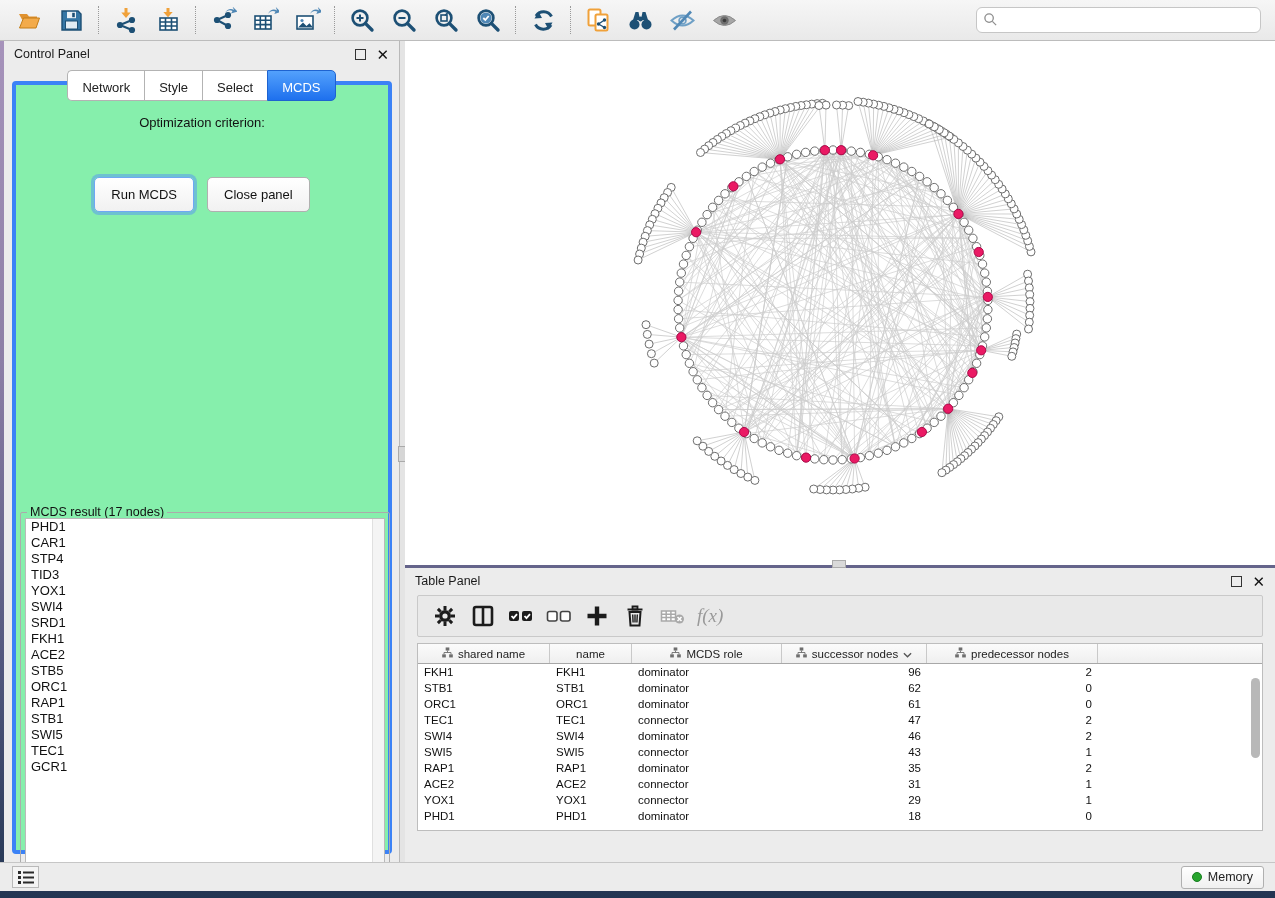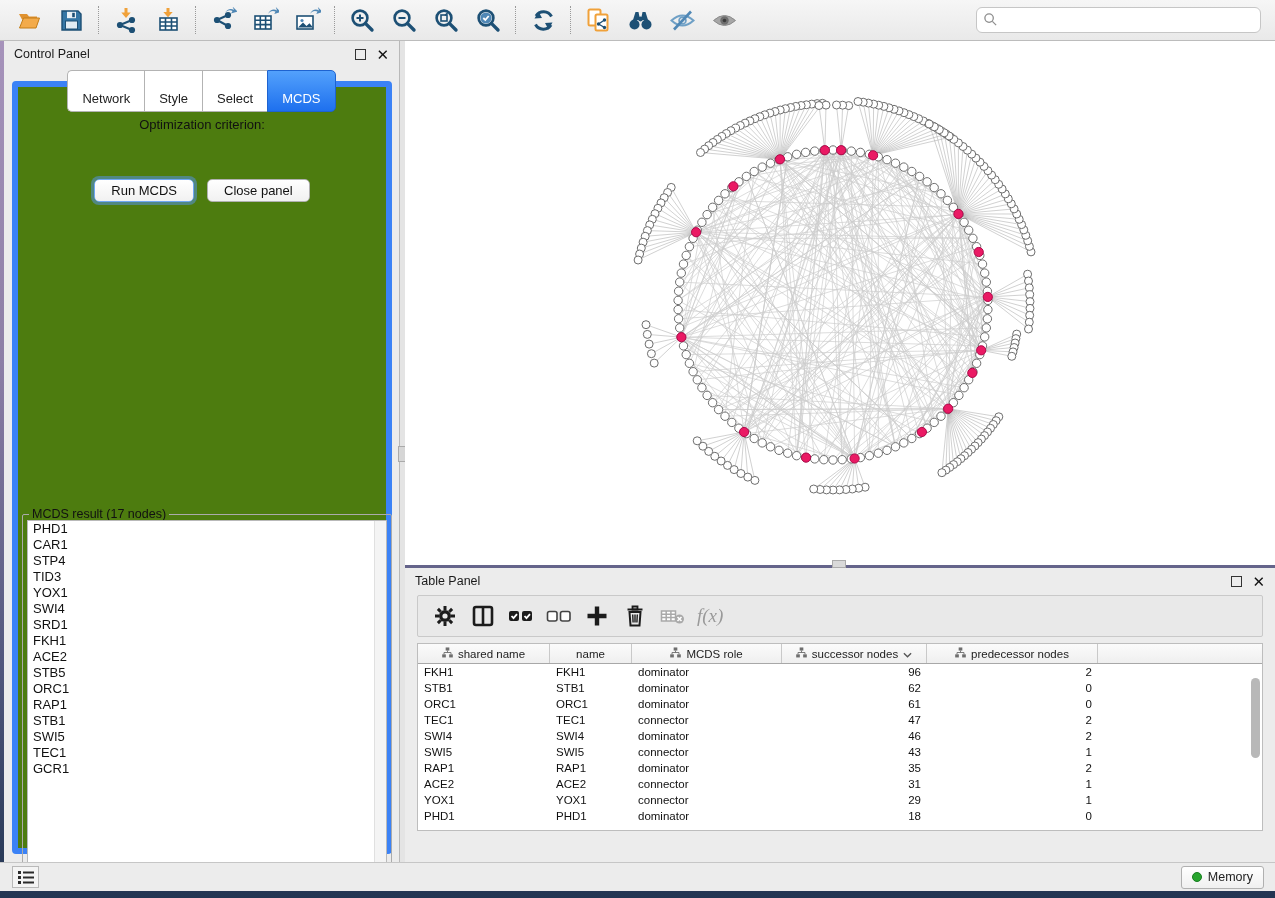--- a/index.html
+++ b/index.html
@@ -24,37 +24,37 @@
   #workspace { position:absolute; left:0; top:41px; width:1275px; height:821px; }
   #control-panel { position:absolute; left:4px; top:0; width:396px; height:821px; background:#ececec;
                    border-right:1px solid #b9b9b9; }
   .panel-titlebar { height:26px; display:flex; align-items:center; padding:0 10px; font-size:12.5px; color:#1a1a1a; }
   .panel-btns { margin-left:auto; display:flex; gap:10px; align-items:center; }
   .float-btn { width:11px; height:11px; border:1.5px solid #333; display:inline-block; cursor:pointer; }
   .close-btn { font-size:15px; font-weight:bold; color:#111; line-height:11px; cursor:pointer; }
 
   
   #cp-tabs { position:absolute; left:0; top:29px; width:100%; display:flex; justify-content:center; z-index:2; }
-  .cp-tab { padding:20px 14px 5px; background:#fff; border:1px solid #b3b3b3; border-right:none;
+  .cp-tab { padding:9px 14px 5px; background:#fff; border:1px solid #b3b3b3; border-right:none;
             font-size:13px; cursor:pointer; }
   .cp-tab:first-child { border-radius:5px 0 0 5px; }
   .cp-tab:last-child { border-right:1px solid #b3b3b3; border-radius:0 5px 5px 0; }
   .cp-tab.active { background:linear-gradient(#53a1fc,#1e70ee); color:#fff; border-color:#1e63d0; }
   #cp-content { position:absolute; left:8px; top:40px; width:380px; height:773px;
-                background:#4d7c0f; border:6px solid #3b82f6; border-radius:4px; }
+                background:#86efac; border:4px solid #3b82f6; border-radius:4px; }
   #opt-label { text-align:center; margin-top:30px; font-size:13px; color:#111; }
   #dropdown { position:absolute; left:36px; top:57px; width:312px; height:23px; background:#fff;
               border:1px solid #b4b4b4; border-radius:4px; display:flex; align-items:center; cursor:pointer; }
   #dropdown-value { flex:1; padding-left:9px; font-size:12.5px; color:#111; white-space:nowrap; overflow:hidden; }
   #dropdown-stepper { width:20px; height:21px; border-radius:3px; margin-right:1px;
                       background:linear-gradient(#5ea5fd,#2173ef); display:flex; flex-direction:column;
                       align-items:center; justify-content:center; gap:1px; }
   #dropdown-stepper svg { display:block; }
   .cp-buttons { position:absolute; left:0; top:92px; width:100%; display:flex; justify-content:center; gap:13px; }
-  .mac-btn { height:23px; padding:0 16px; background:linear-gradient(#ffffff,#f1f1f1); border:1px solid #b0b0b0;
+  .mac-btn { height:35px; padding:0 16px; background:linear-gradient(#ffffff,#f1f1f1); border:1px solid #b0b0b0;
              border-radius:5px; font-size:13px; color:#111; cursor:pointer; }
   .mac-btn.focused { border-color:#6fa7f4; box-shadow:0 0 0 3px rgba(86,148,246,.5); }
 
   
   #mcds-group { position:absolute; left:4px; top:420px; width:370px; height:368px; }
   #mcds-fieldset { width:100%; height:100%; border:1px solid #ababab; border-radius:2px; }
   #mcds-legend { font-size:12.5px; color:#111; margin-left:6px; padding:0 3px; }
   #mcds-list { position:absolute; left:5px; top:13px; width:360px; height:350px; background:#fff;
                border:1px solid #b9b9b9; overflow:hidden; }
   .mcds-item { font-size:13px; line-height:16px; padding-left:5px; color:#111; }

